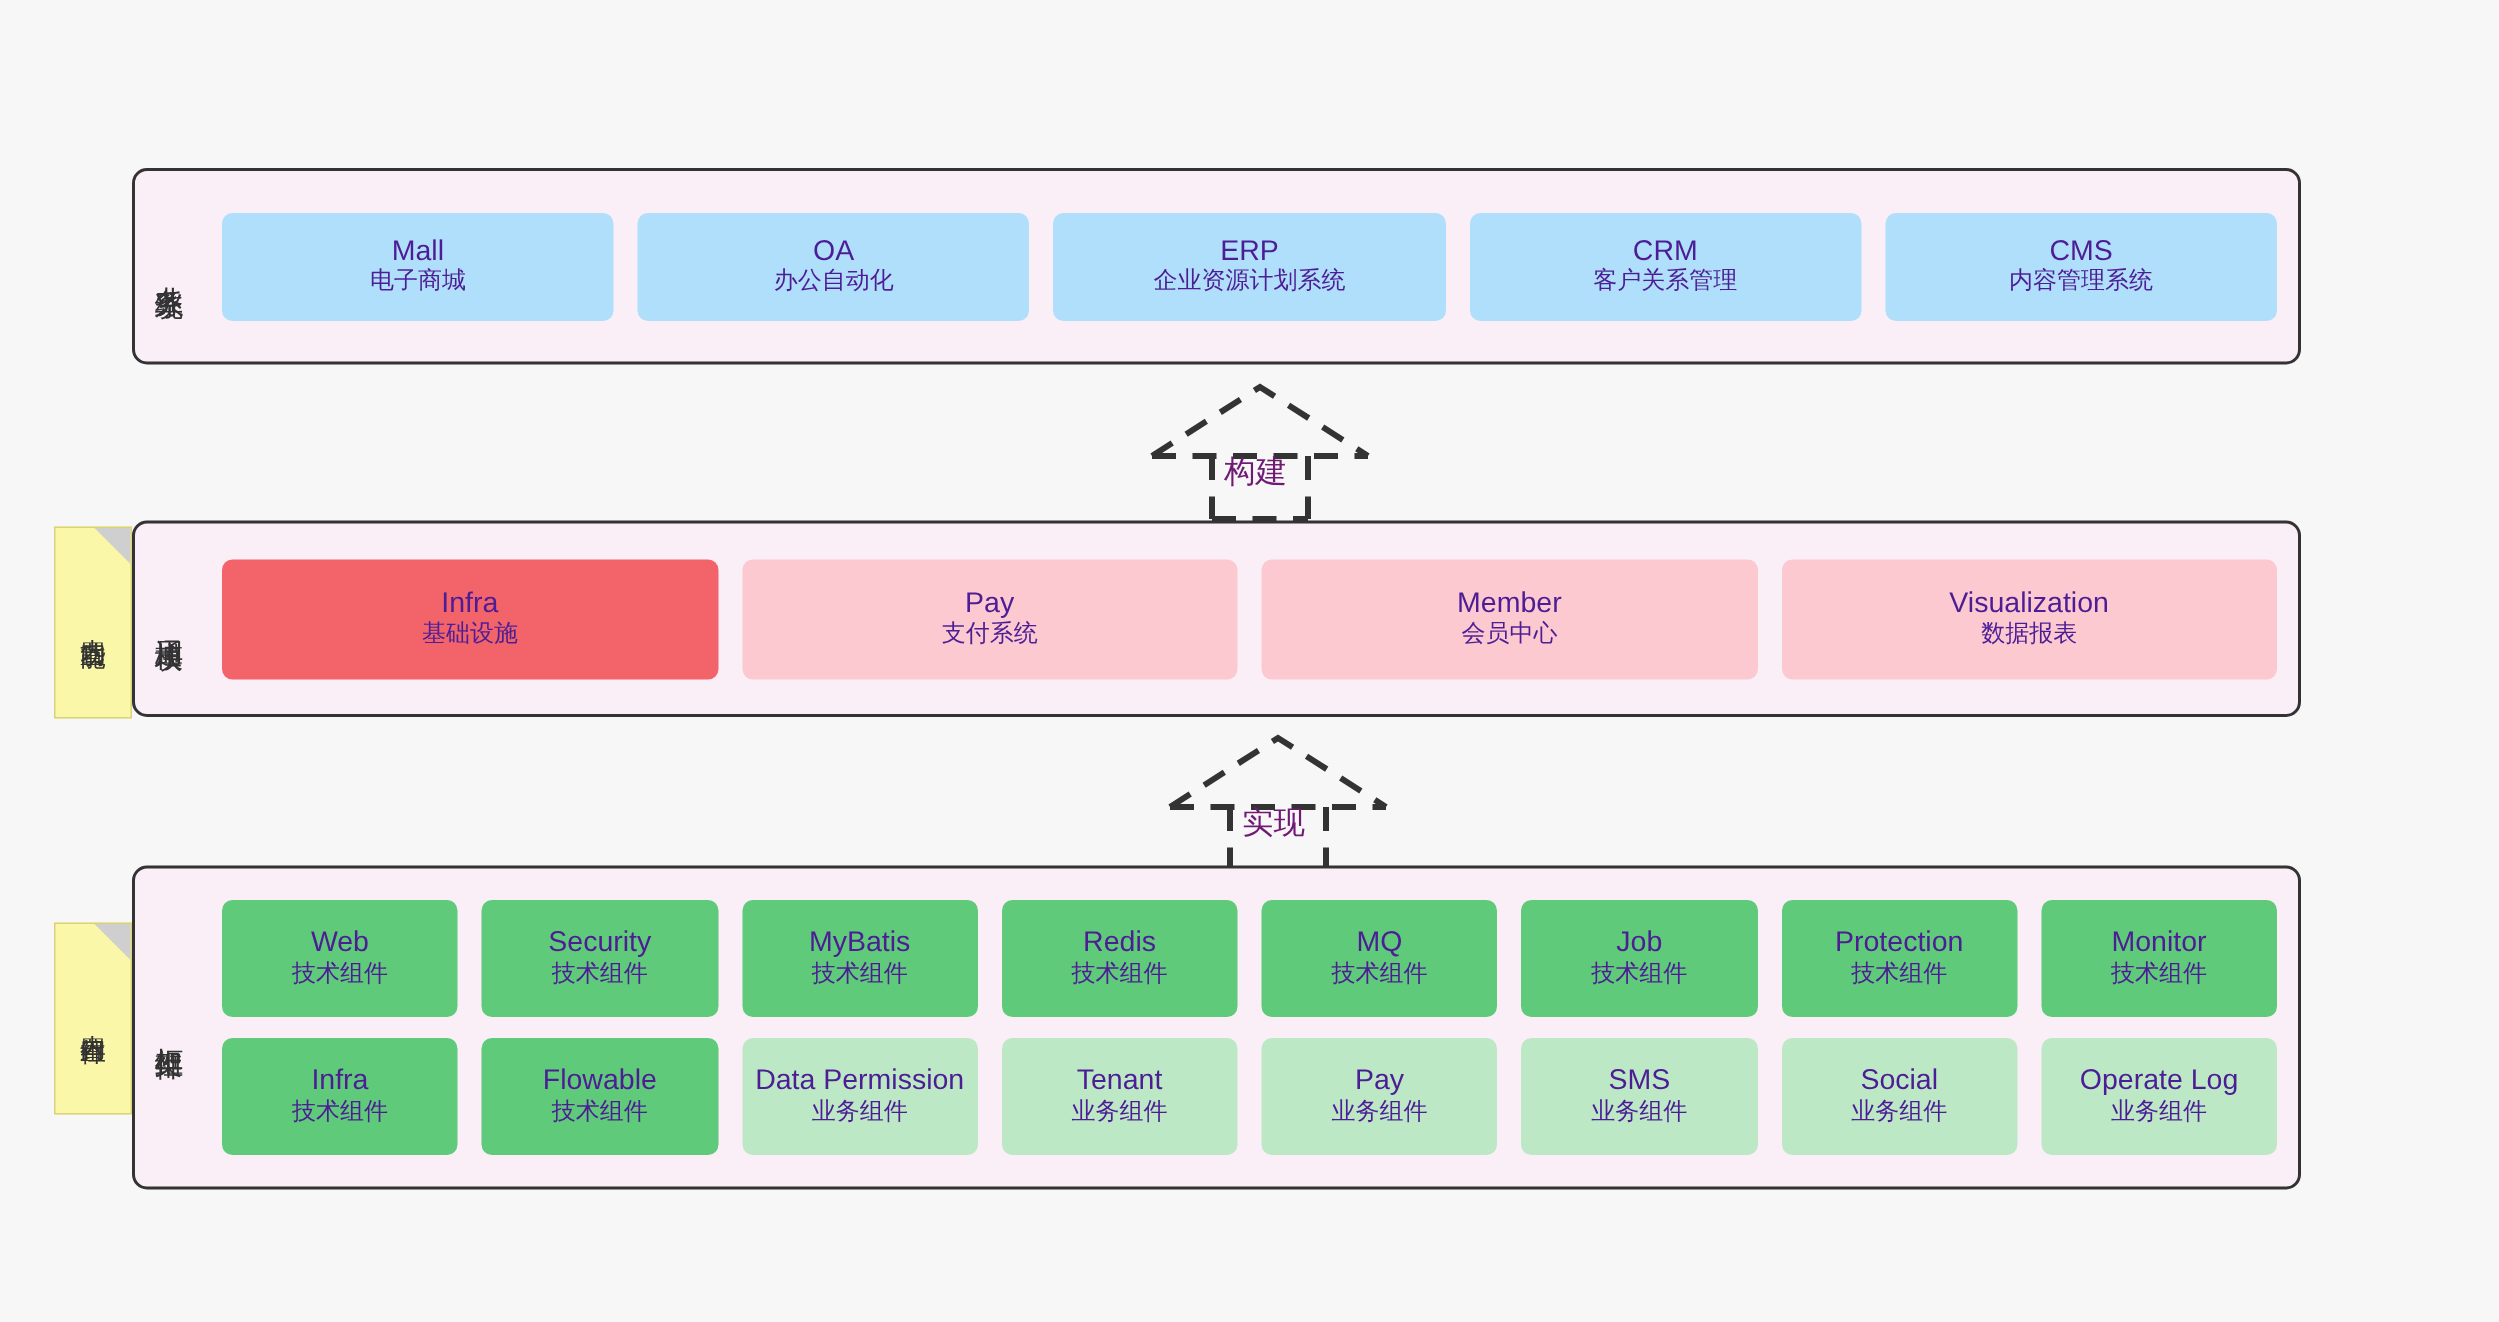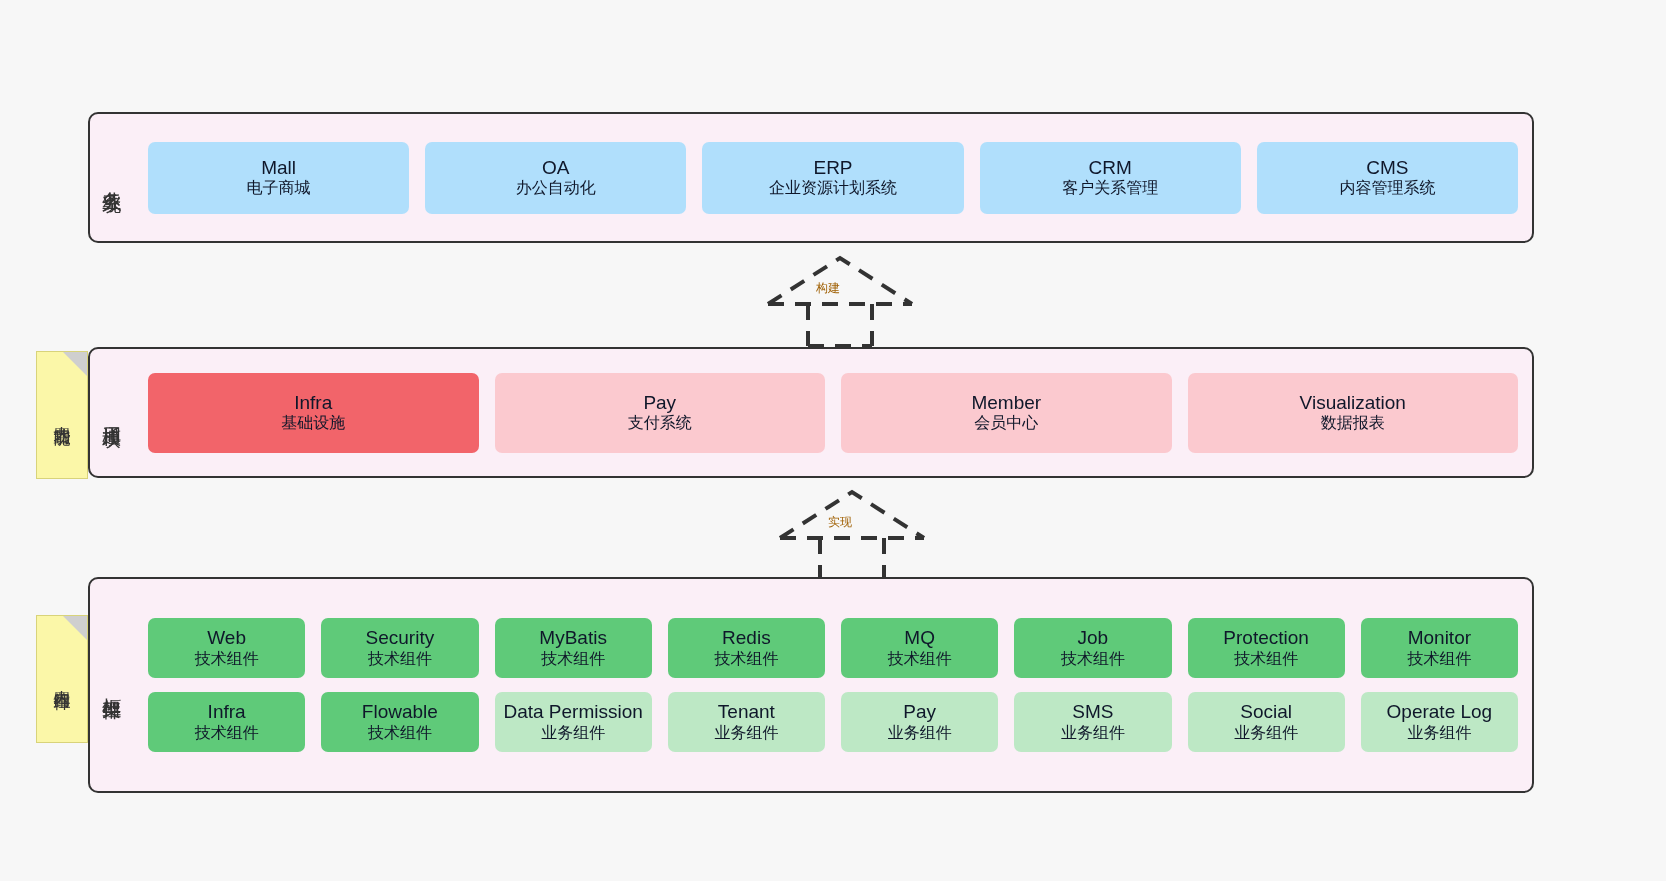--- a/index.html
+++ b/index.html
@@ -61,21 +61,21 @@
     flex: 1 1 0;
     box-sizing: border-box;
     border-radius: 7px;
     display: flex;
     flex-direction: column;
     align-items: center;
     justify-content: center;
     text-align: center;
     line-height: 1.18;
     padding: 6px 4px;
-    color: #0f172a;
+    color: #4c1d95;
   }
   .card .title-en {
     font-size: 19px;
   }
   .card .title-cn {
     font-size: 16px;
   }
 
   
   .c-blue        { background: #b0dffc; }
@@ -84,21 +84,21 @@
   .c-green       { background: #5fca79; }
   .c-green-light { background: #bde8c5; }
 
   
   #layer-business  { left: 88px;  top: 112px; width: 1446px; height: 131px; }
   #layer-module    { left: 88px;  top: 347px; width: 1446px; height: 131px; }
   #layer-framework { left: 88px;  top: 577px; width: 1446px; height: 216px; }
 
   #layer-business  .layer-body .card { height: 72px; }
   #layer-module    .layer-body .card { height: 80px; }
-  #layer-framework .layer-body .card { height: 60px; }
+  #layer-framework .layer-body .card { height: 78px; }
 
   
   .note {
     position: absolute;
     box-sizing: border-box;
     width: 52px;
     background: #fbf7a8;
     border: 1px solid #d8d37a;
     display: flex;
     align-items: center;
@@ -132,23 +132,23 @@
   }
   .arrow svg {
     position: absolute;
     left: 0;
     top: 0;
     display: block;
   }
   .arrow-label {
     position: absolute;
     left: 56px;
-    top: 28px;
-    font-size: 12px;
-    color: #a16207;
+    top: 48px;
+    font-size: 21px;
+    color: #701a75;
     background: transparent;
     white-space: nowrap;
     user-select: none;
   }
   #arrow-build   { left: 760px; top: 252px; }
   #arrow-realize { left: 772px; top: 486px; }
 </style>
 </head>
 <body>
 

